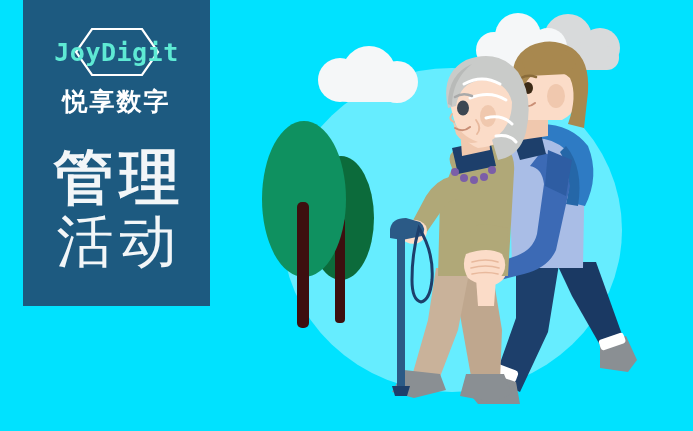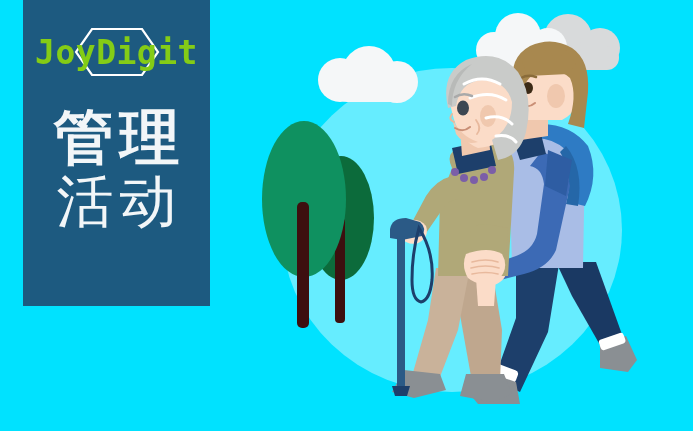--- a/index.html
+++ b/index.html
@@ -31,24 +31,24 @@
     margin-top:26px;
     display:flex; flex-direction:column; align-items:center;
     width:100%;
   }
   #logo-mark { position:relative; width:150px; height:52px; }
   #logo-mark svg { position:absolute; left:0; top:0; }
   #logo-word {
     position:absolute; left:0; top:0;
     width:150px; height:52px;
     display:flex; align-items:center; justify-content:center;
-    color:#84cc16;
+    color:#5eead4;
     font-family:"DejaVu Sans Mono", monospace;
     font-weight:bold;
-    font-size:33px;
+    font-size:25px;
     letter-spacing:0.5px;
   }
   #logo-cn {
     margin-top:7px;
     color:#ffffff;
     font-family:"DejaVu Sans", sans-serif;
     font-weight:bold;
     font-size:25px;
     letter-spacing:2px;
   }
@@ -241,20 +241,21 @@
 
   <div id="panel">
 
     <div id="logo-block">
       <div id="logo-mark">
         <svg width="150" height="52" viewBox="0 0 150 52">
           <polygon points="50,3 100,3 116,26 100,49 50,49 34,26" fill="none" stroke="#ffffff" stroke-width="2.2"></polygon>
         </svg>
         <div id="logo-word">JoyDigit</div>
       </div>
+      <div id="logo-cn">悦享数字</div>
     </div>
 
     <div id="title-block">
       <div id="title-line2">管理</div>
       <div id="title-line1">活动</div>
     </div>
 
   </div>
 
 </div>

